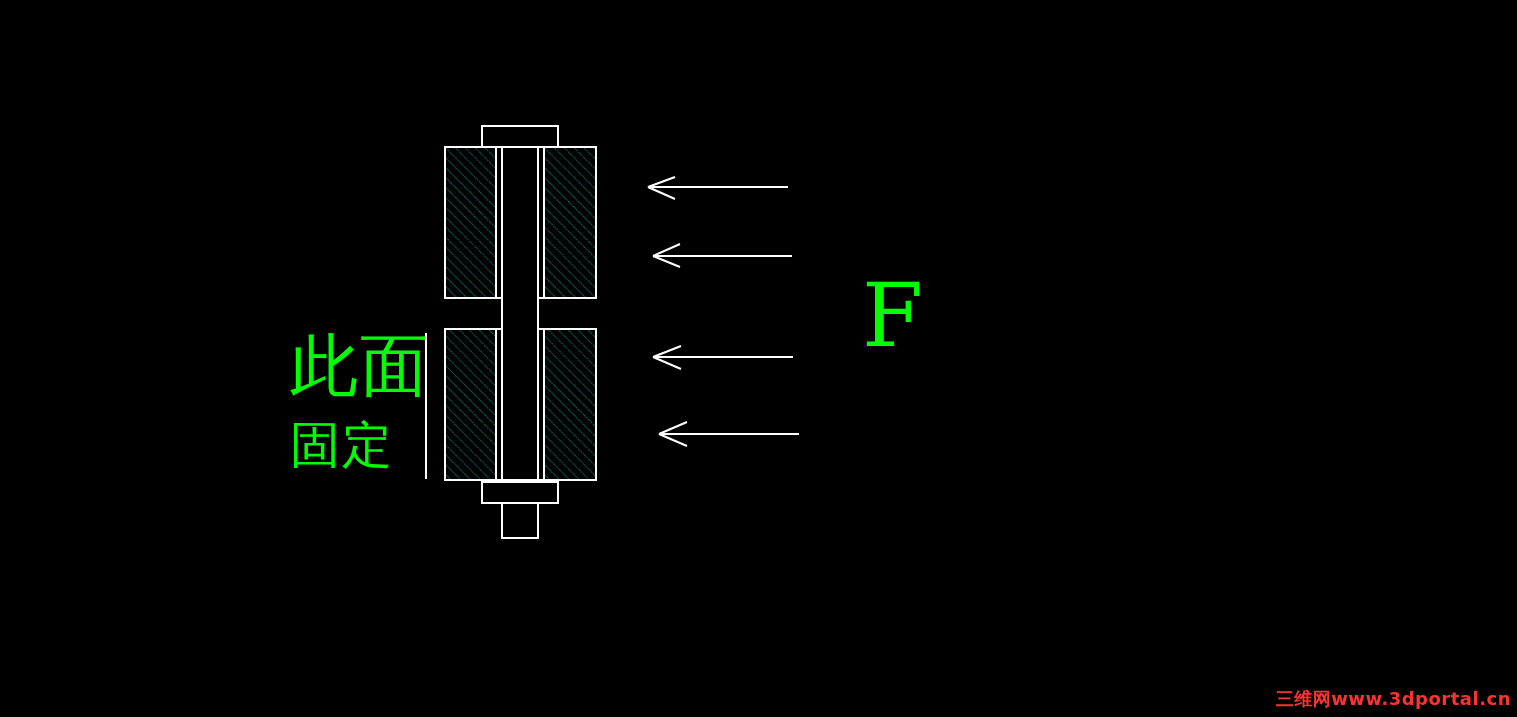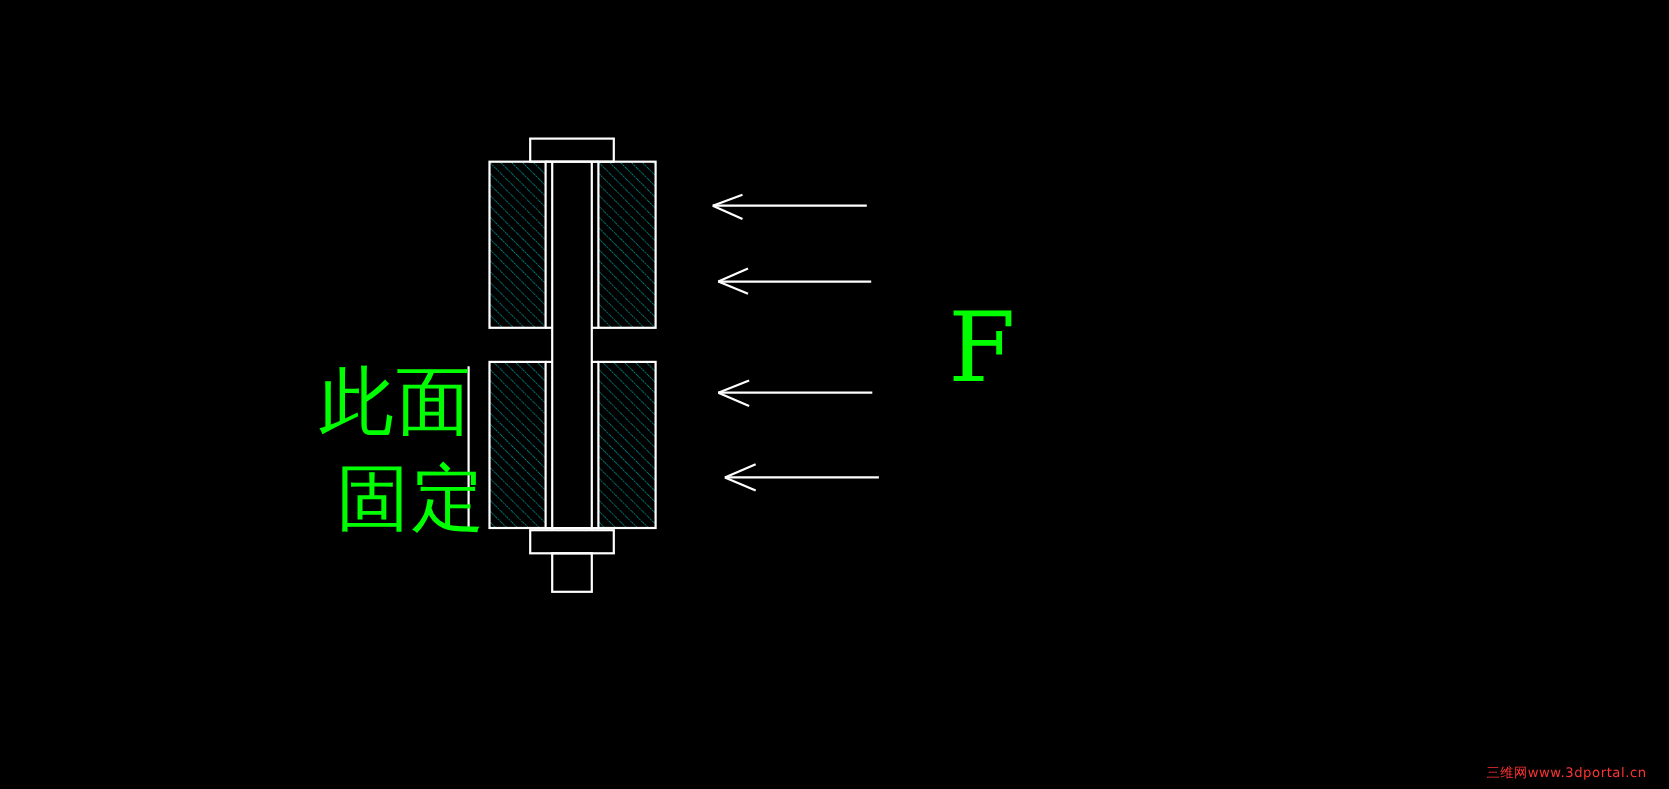--- a/index.html
+++ b/index.html
@@ -17,29 +17,29 @@
       height: 717px;
     }
     .cad-label {
       position: absolute;
       font-family: "DejaVu Serif", "Liberation Serif", serif;
       color: #00ff00;
       line-height: 1;
       white-space: nowrap;
     }
     #label-line1 { left: 290px; top: 332px; font-size: 68px; letter-spacing: 2px; }
-    #label-line2 { left: 306px; top: 420px; font-size: 66px; letter-spacing: 2px; }
+    #label-line2 { left: 290px; top: 420px; font-size: 50px; letter-spacing: 2px; }
     #force-label { left: 862px; top: 272px; font-size: 88px; }
     #watermark {
       position: absolute;
-      right: 20px;
+      right: 6px;
       bottom: 6px;
       font-family: "DejaVu Sans", "Liberation Sans", sans-serif;
-      font-size: 12px;
-      font-weight: normal;
+      font-size: 18px;
+      font-weight: bold;
       color: #ff3333;
       letter-spacing: 0.5px;
     }
   </style>
 </head>
 <body>
 
 <svg id="canvas" xmlns="http://www.w3.org/2000/svg" width="1517" height="717" viewBox="0 0 1517 717">
   <defs>
     <pattern id="hatch" patternUnits="userSpaceOnUse" width="7" height="7" patternTransform="rotate(-45)">

